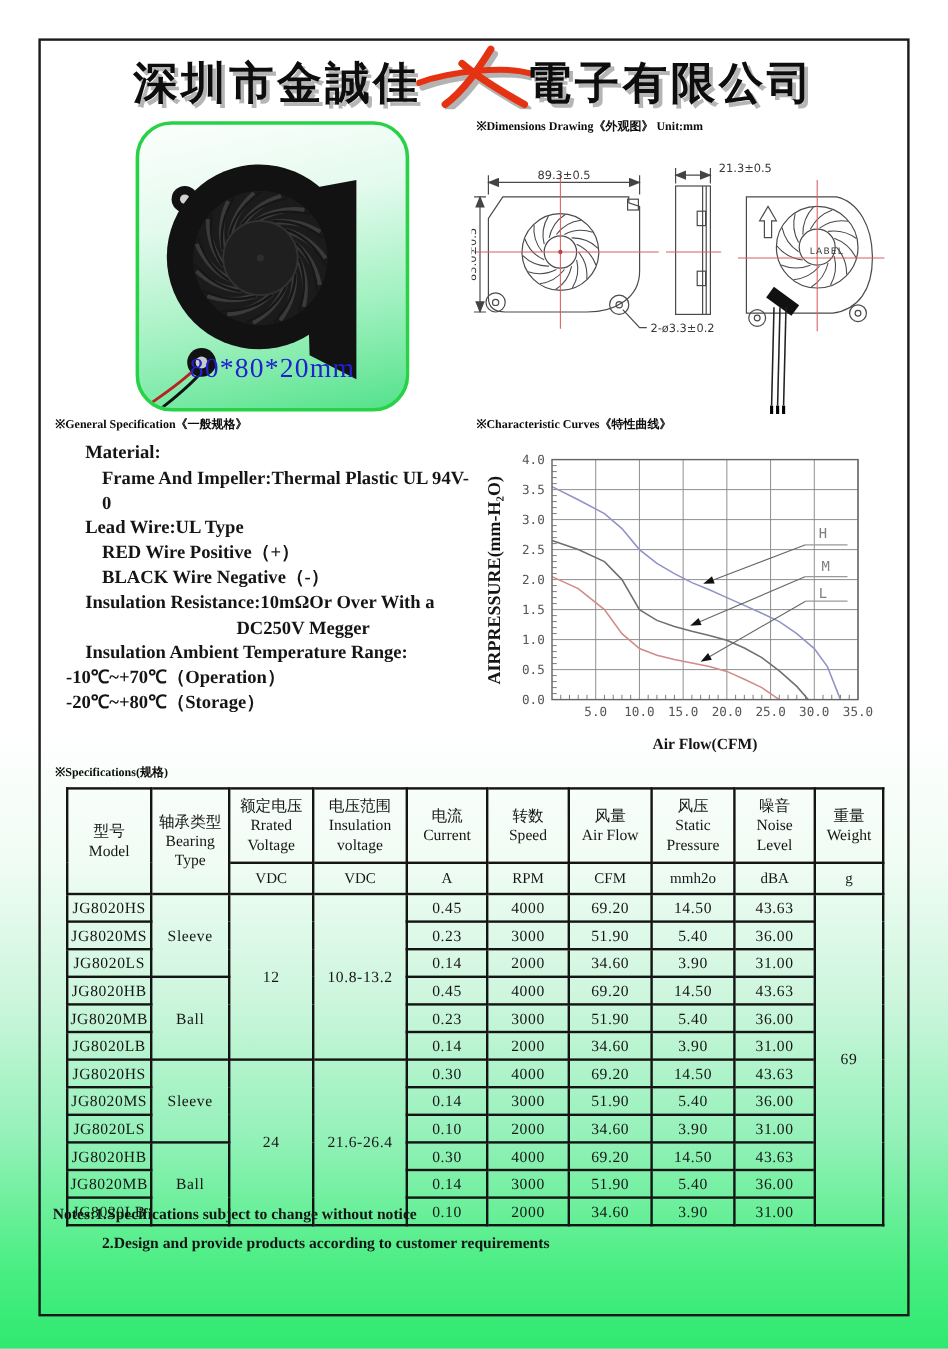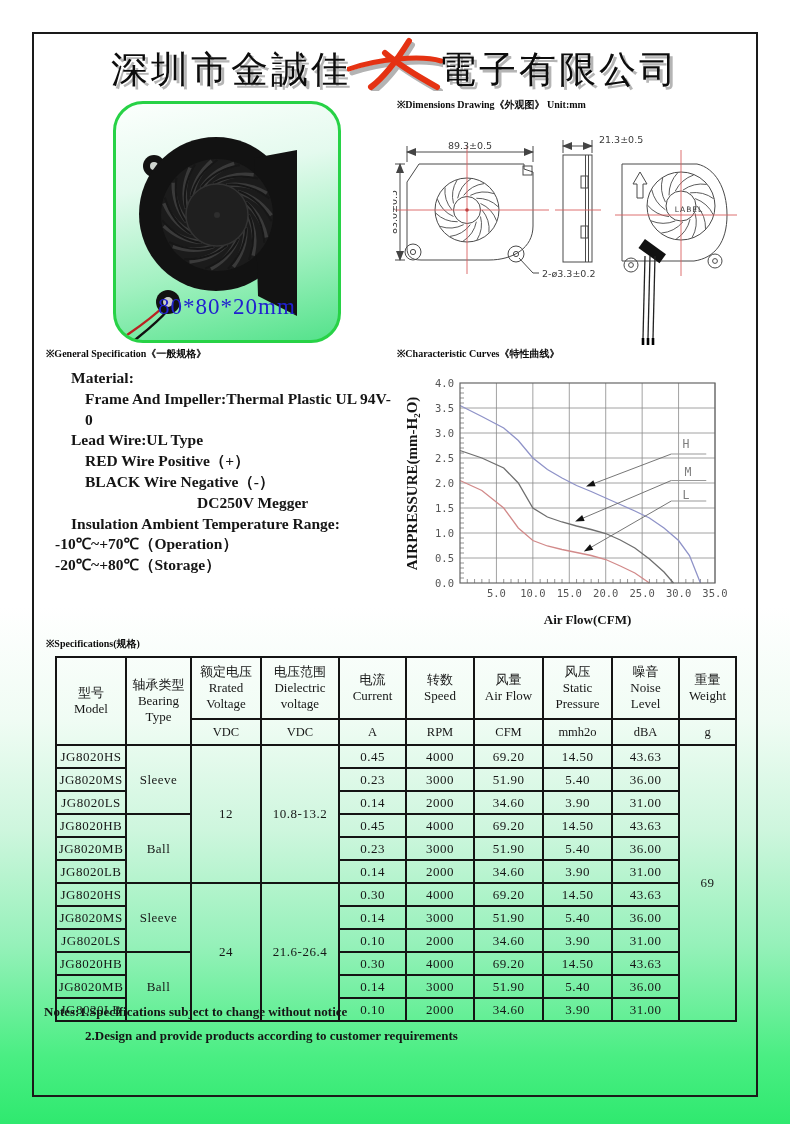--- a/index.html
+++ b/index.html
@@ -2,21 +2,21 @@
 <html><head>
 <meta charset="utf-8">
 <style>
   html,body{margin:0;padding:0;background:#dddddd;}
   .page{position:relative;width:790px;height:1124px;margin:0 auto;overflow:hidden;
     font-family:"Liberation Serif",serif;color:#151515;
     background:linear-gradient(180deg,#ffffff 0%,#ffffff 54%,#f0fcf4 64%,#cdf6dd 74%,#96f1ba 84%,#4aee83 94%,#2fe96f 100%);}
   .frame{position:absolute;left:32px;top:32px;width:722px;height:1061px;border:2px solid #1a1a1a;}
   
   .company-header{position:absolute;top:33px;left:0;width:100%;display:flex;justify-content:center;align-items:center;}
-  .company-name{font-size:37px;font-weight:normal;letter-spacing:3px;color:#0d0d0d;text-shadow:3px 3px 0 #b5b5b5;white-space:nowrap;margin-top:12px;}
+  .company-name{font-size:37px;font-weight:bold;letter-spacing:3px;color:#0d0d0d;text-shadow:3px 3px 0 #b5b5b5;white-space:nowrap;margin-top:12px;}
   .logo-box{width:96px;height:54px;margin:0 -4px;}
   
   .photo{position:absolute;left:113px;top:101px;width:222px;height:236px;border:3px solid #27d246;border-radius:30px;
     background:linear-gradient(168deg,#fcfffd 0%,#e4faee 32%,#a2f1c1 66%,#54e28b 100%);overflow:hidden;}
   .photo-caption{position:absolute;bottom:20px;width:100%;text-align:center;color:#2121cf;font-size:23px;letter-spacing:1px;font-family:Liberation Serif, serif;}
   
   .sec-title{position:absolute;font-weight:bold;font-size:10px;color:#0c0c0c;white-space:nowrap;}
   
   .gs-lines{position:absolute;left:55px;top:368px;width:340px;font-weight:bold;font-size:15.5px;line-height:20.8px;}
   .gs-line.ind0{padding-left:0;}
@@ -231,20 +231,21 @@
     </g>
   </svg>
 
   <div class="sec-title" style="left:46px;top:346px;">※General Specification《一般规格》</div>
   <div class="gs-lines" id="gs-lines">
       <div class="gs-line ind1">Material:</div>
       <div class="gs-line ind2">Frame And Impeller:Thermal Plastic UL 94V-0</div>
       <div class="gs-line ind1">Lead Wire:UL Type</div>
       <div class="gs-line ind2">RED Wire Positive（+）</div>
       <div class="gs-line ind2">BLACK Wire Negative（-）</div>
+      <div class="gs-line ind1">Insulation Resistance:10mΩOr Over With a</div>
       <div class="gs-line ind3">DC250V Megger</div>
       <div class="gs-line ind1">Insulation Ambient Temperature Range:</div>
       <div class="gs-line ind0">-10℃~+70℃（Operation）</div>
       <div class="gs-line ind0">-20℃~+80℃（Storage）</div>
     </div>
 
   <div class="sec-title" style="left:397px;top:346px;">※Characteristic Curves《特性曲线》</div>
   <svg class="chart-svg" id="chart-svg" width="352" height="242" viewBox="0 0 352 242">
       <rect x="65" y="17" width="255" height="200" fill="#ffffff"></rect>
       <line x1="72.28571428571429" y1="213" x2="72.28571428571429" y2="217" stroke="#777" stroke-width="0.8"></line>
@@ -384,21 +385,21 @@
             <div>Bearing</div>
             <div>Type</div>
           </th>
           <th class="th-main">
             <div>额定电压</div>
             <div>Rrated</div>
             <div>Voltage</div>
           </th>
           <th class="th-main">
             <div>电压范围</div>
-            <div>Dielectric</div>
+            <div>Insulation</div>
             <div>voltage</div>
           </th>
           <th class="th-main">
             <div>电流</div>
             <div>Current</div>
           </th>
           <th class="th-main">
             <div>转数</div>
             <div>Speed</div>
           </th>

